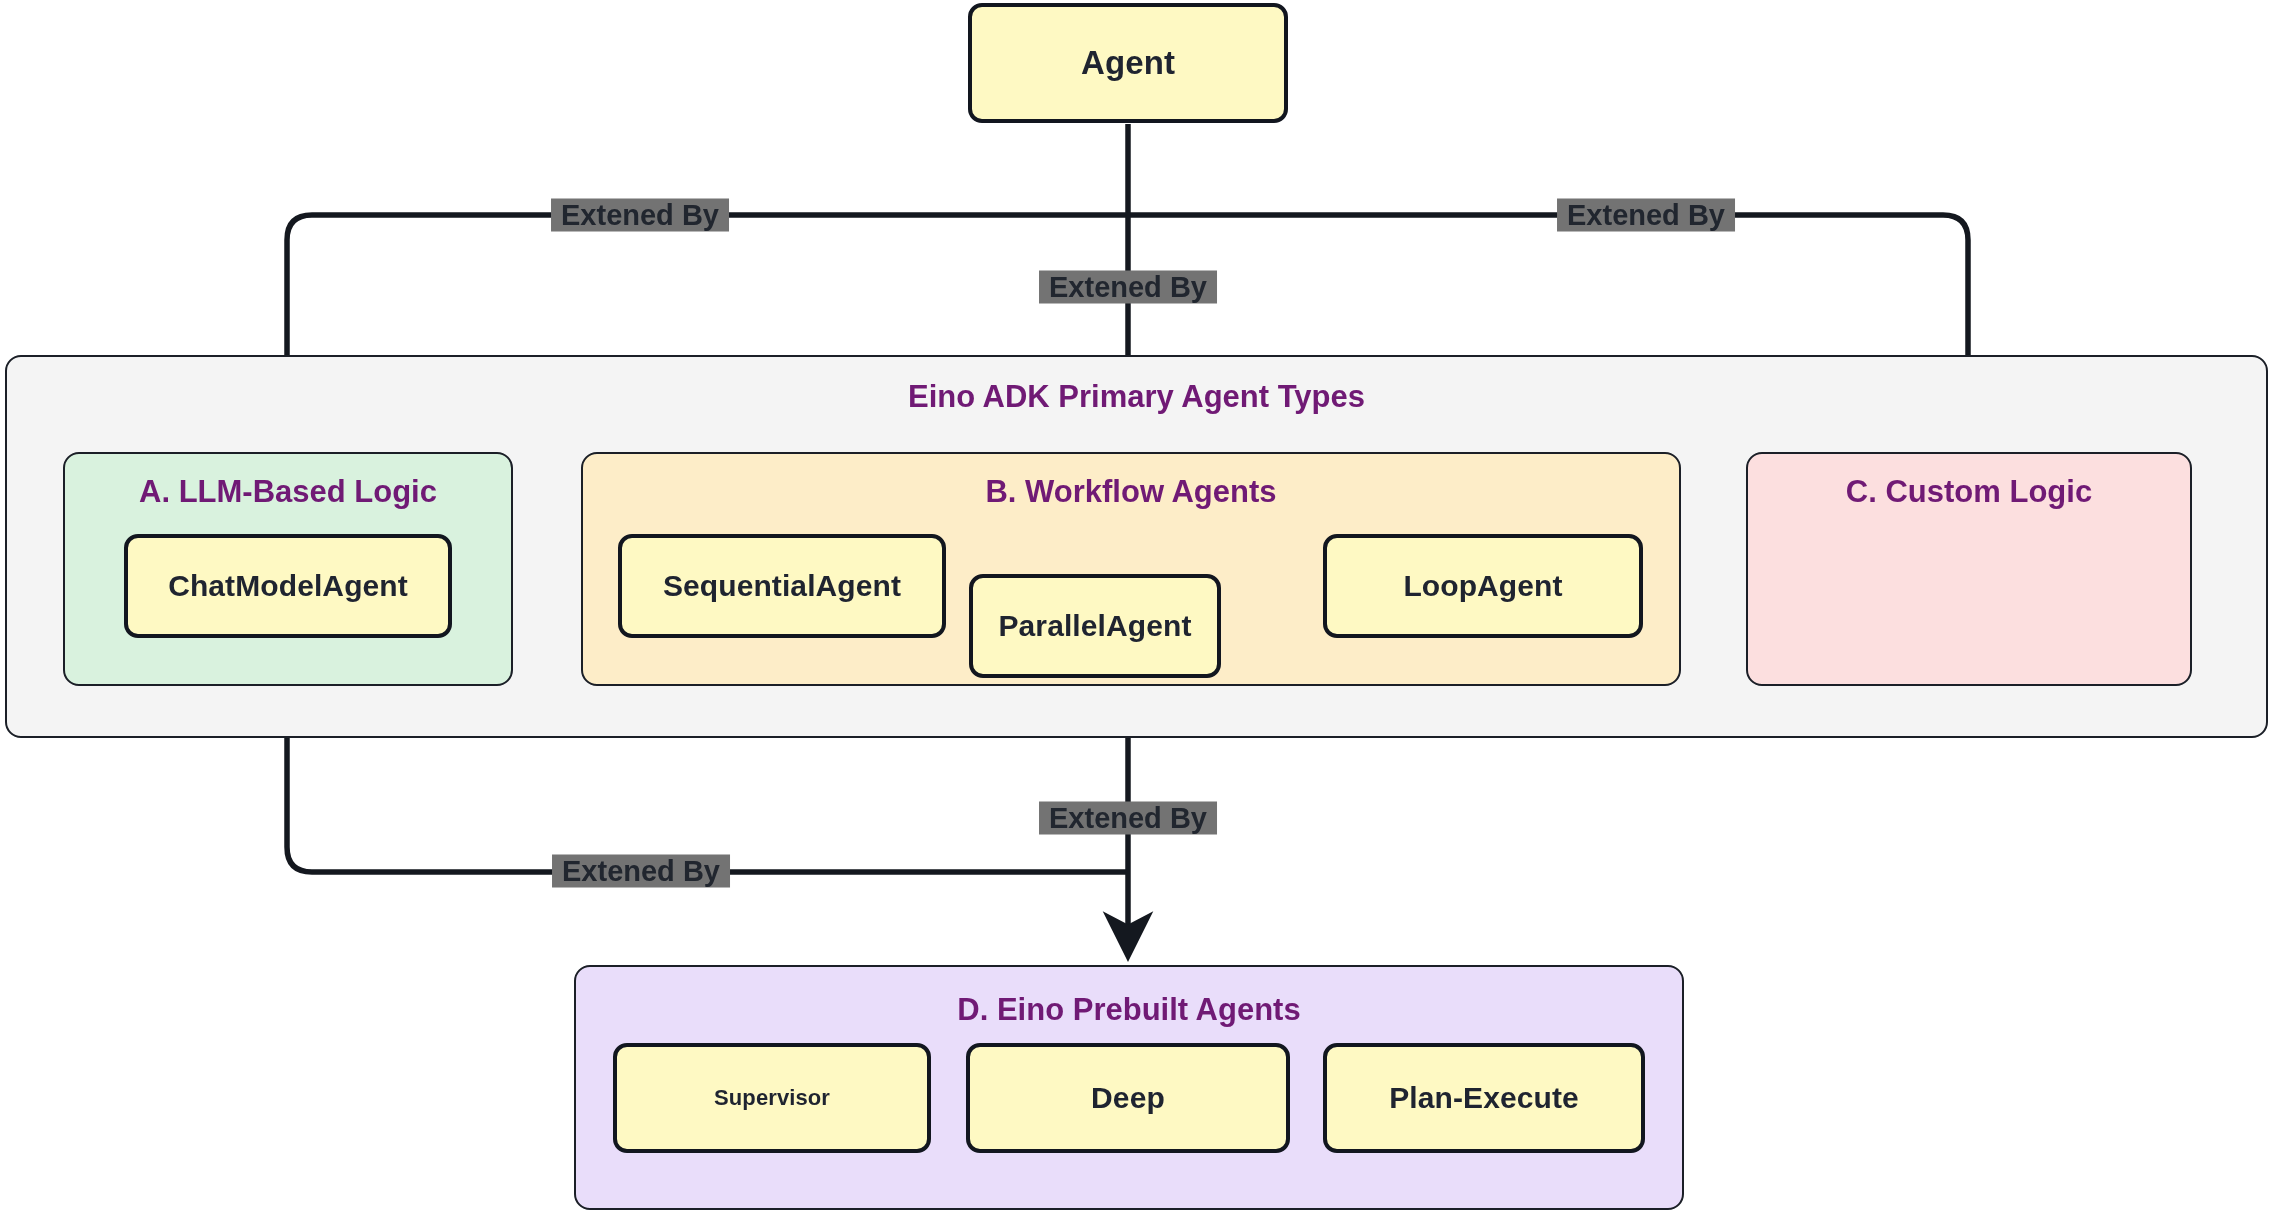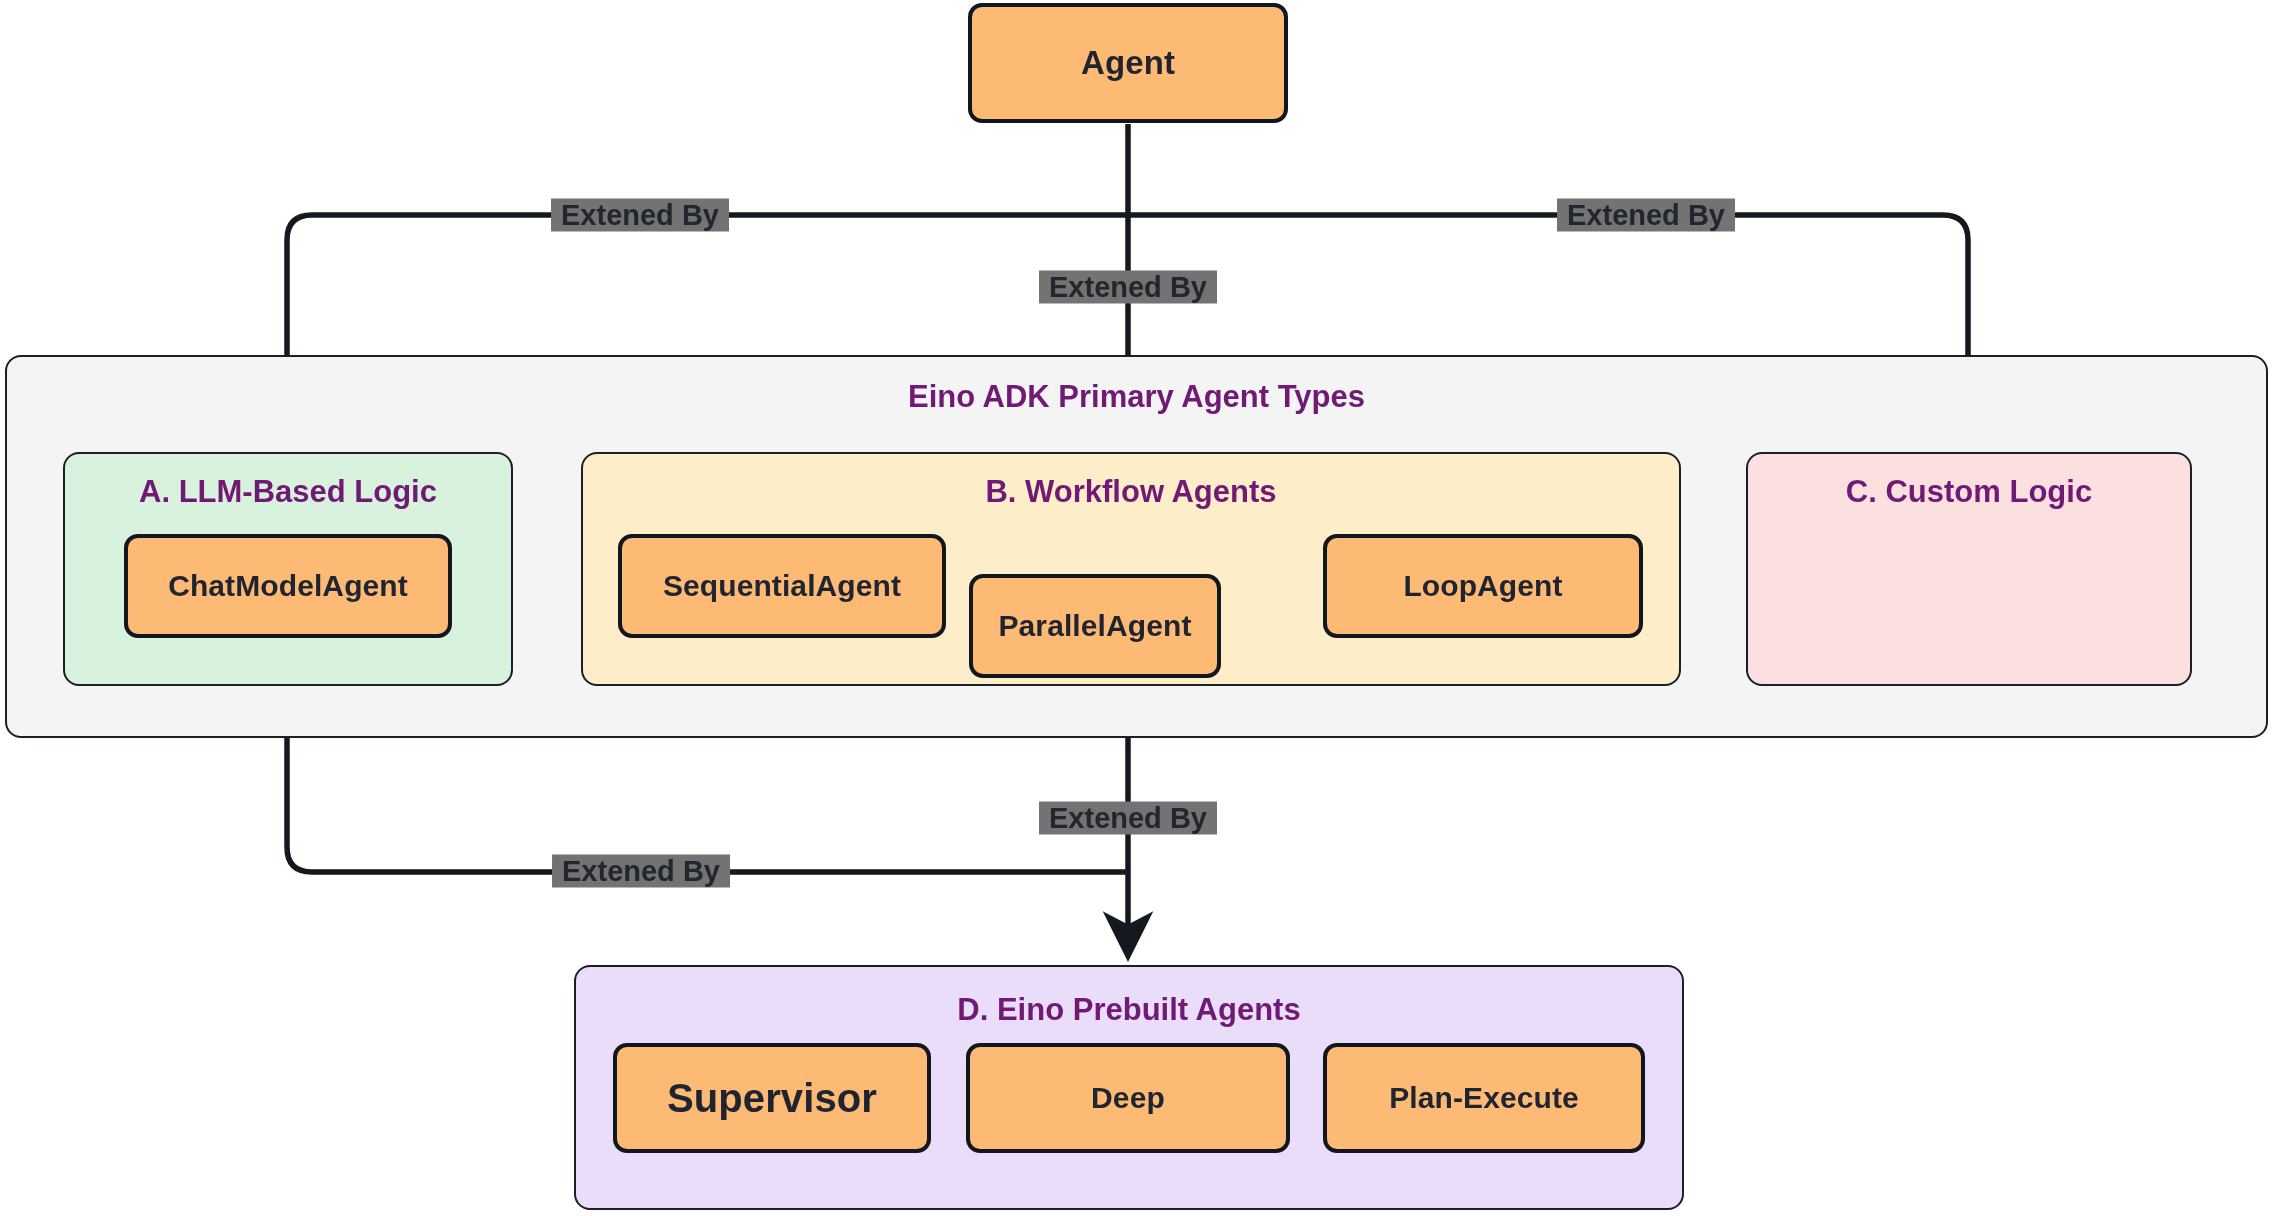--- a/index.html
+++ b/index.html
@@ -22,21 +22,21 @@
   svg#edges {
     position: absolute;
     left: 0; top: 0;
     width: 2272px;
     height: 1216px;
     pointer-events: none;
   }
   .node {
     position: absolute;
     box-sizing: border-box;
-    background: #fdba74;
+    background: #fef9c3;
     border: 4px solid #12161f;
     border-radius: 14px;
     display: flex;
     align-items: center;
     justify-content: center;
     color: #1f2430;
     font-weight: 700;
     letter-spacing: .1px;
   }
   .cluster {
@@ -133,21 +133,21 @@
     <span>LoopAgent</span>
   </div>
 
   <div class="cluster" id="cluster-custom" style="left:1746px; top:452px; width:446px; height:234px;">
     <div class="cluster-title" style="top:20px;">C. Custom Logic</div>
   </div>
 
   <div class="cluster" id="cluster-prebuilt" style="left:574px; top:965px; width:1110px; height:245px;">
     <div class="cluster-title" style="top:25px;">D. Eino Prebuilt Agents</div>
   </div>
-  <div class="node" style="left:613px; top:1043px; width:318px; height:110px; font-size:40px;">
+  <div class="node" style="left:613px; top:1043px; width:318px; height:110px; font-size:22px;">
     <span>Supervisor</span>
   </div>
   <div class="node" style="left:966px; top:1043px; width:324px; height:110px; font-size:30px;">
     <span>Deep</span>
   </div>
   <div class="node" style="left:1323px; top:1043px; width:322px; height:110px; font-size:30px;align-items:center;">
     <span>Plan-Execute</span>
   </div>
 
 </div>

